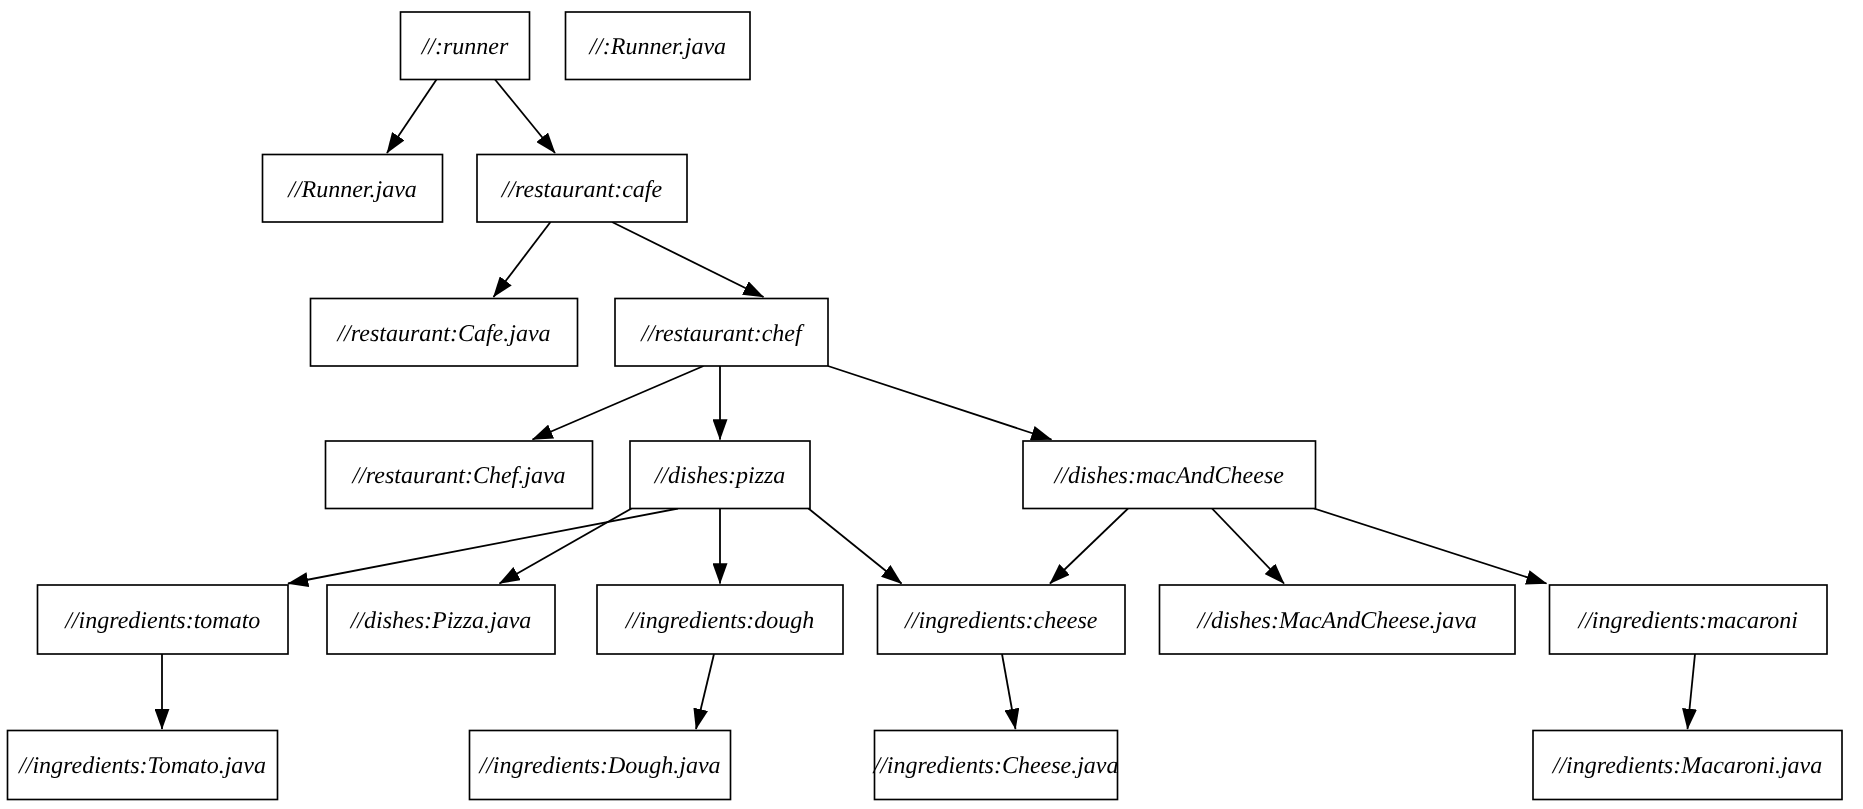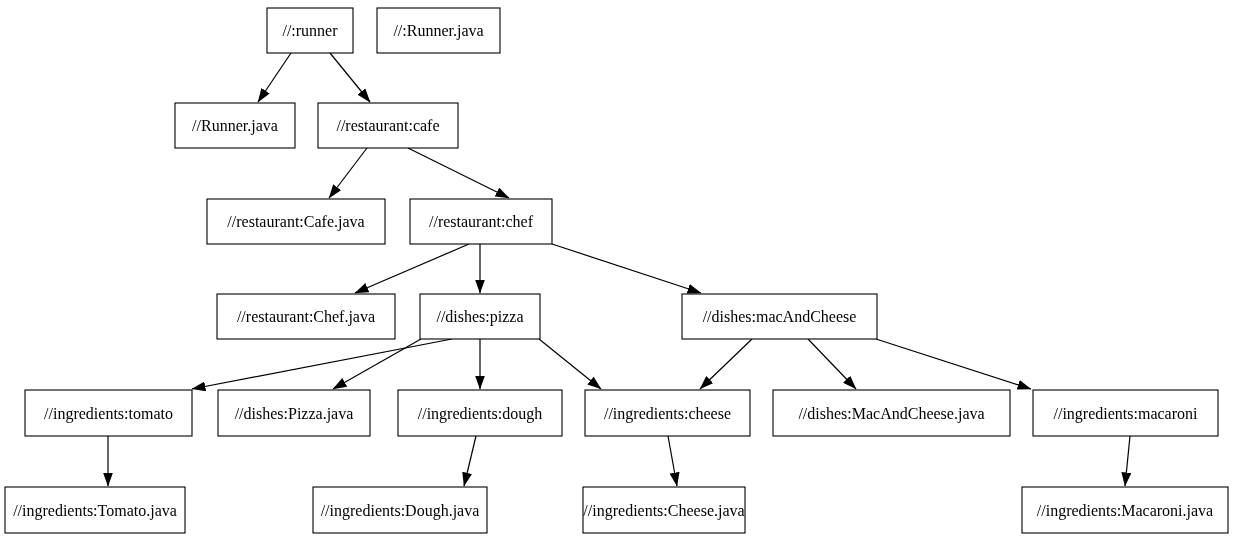--- a/index.html
+++ b/index.html
@@ -6,20 +6,21 @@
     margin: 0;
     padding: 0;
     background: #ffffff;
   }
   #canvas {
     position: relative;
     width: 1242px;
     height: 539px;
     background: #ffffff;
     overflow: hidden;
+    font-style: italic;
   }
   svg text {
     font-family: "Liberation Serif", "DejaVu Serif", serif;
     font-size: 16px;
     fill: #000000;
   }
 </style>
 </head>
 <body>
 

